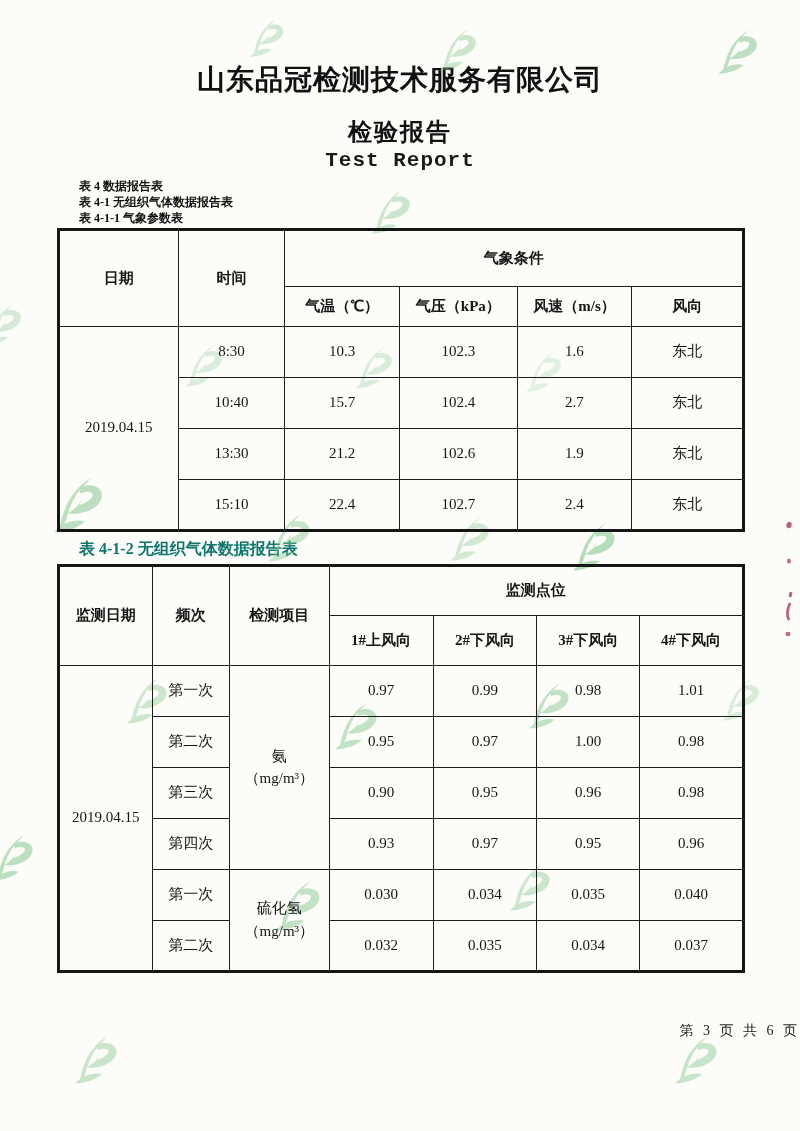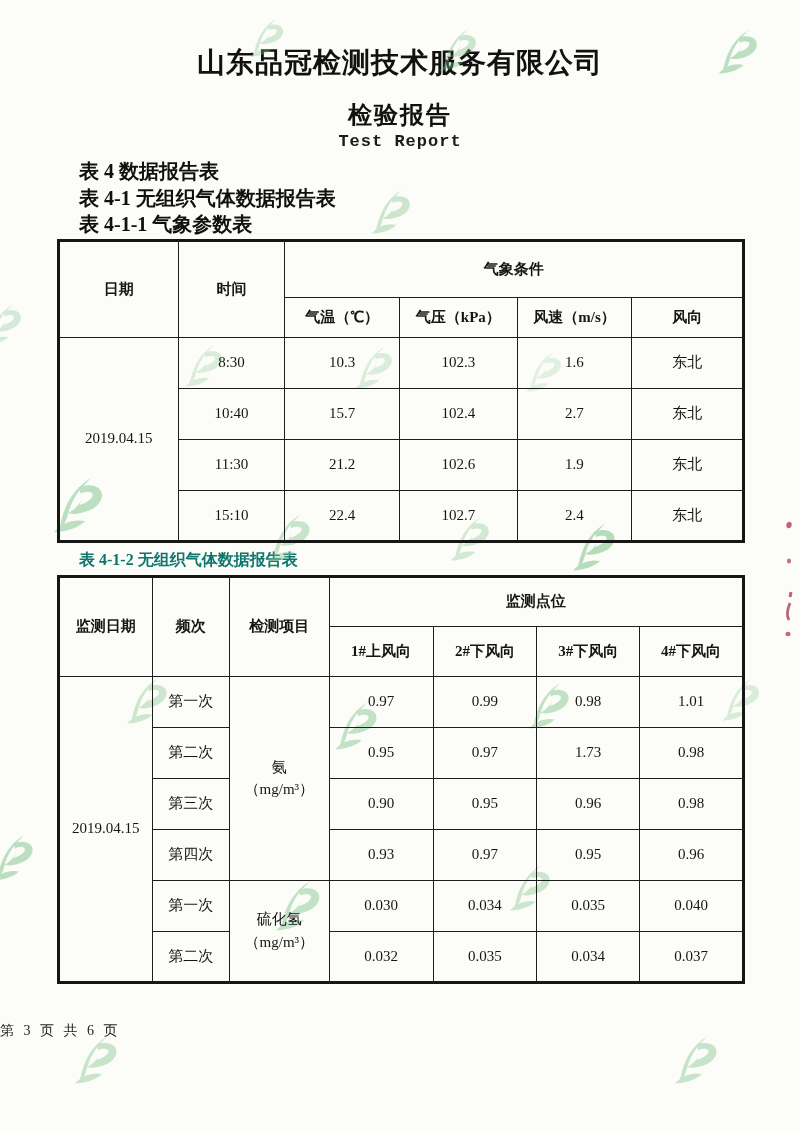--- a/index.html
+++ b/index.html
@@ -11,40 +11,41 @@
     overflow:hidden;
     font-family:"Liberation Serif", serif;
     color:#1b1b1b;
   }
   
   .hdr{text-align:center;}
   .company-cn{
     padding-top:44px;
     font-size:28px;font-weight:bold;letter-spacing:1px;
     color:#111;
+    margin-top:17px;
   }
   .company-en{
     margin-top:3px;
     font-size:17px;font-weight:bold;
     color:#b5382f;
   }
   .title-cn{
     margin-top:17px;
     font-size:24px;font-weight:bold;letter-spacing:2px;
     color:#111;
   }
   .title-en{
     margin-top:1px;
     font-family:"Liberation Mono", monospace;
-    font-size:17px;font-weight:bold;letter-spacing:1px;
+    font-size:21px;font-weight:bold;letter-spacing:1px;
   }
   
   .subheads{
     margin:7px 0 0 79px;
-    font-size:20px;font-weight:bold;line-height:1.33;
+    font-size:12px;font-weight:bold;line-height:1.33;
     color:#101010;
   }
   .subhead-4{
     margin:7px 0 4px 79px;
     font-size:16px;font-weight:bold;
     color:#0f766e;
   }
   
   table.doc-table{
     border-collapse:collapse;table-layout:fixed;
@@ -58,21 +59,21 @@
     text-align:center;vertical-align:middle;
     font-size:15px;padding:0;
     color:#151515;
   }
   table.doc-table td.hd{font-weight:bold;text-align:center;}
   .t1{margin-top:1px;}
   .unit-line{display:block;line-height:1.5;}
   
   .footer{
     position:absolute;left:0;top:1022px;width:100%;
-    text-align:left;
+    text-align:right;
     font-size:14px;letter-spacing:3px;color:#222;
   }
   
   .wm{position:absolute;z-index:1;pointer-events:none;color:#7cc489;}
   .redmarks{position:absolute;z-index:3;pointer-events:none;}
 </style>
 </head>
 <body>
 
 <div class="page">
@@ -201,21 +202,21 @@
         <td>东北</td>
       </tr>
       <tr style="height:51px">
         <td>10:40</td>
         <td>15.7</td>
         <td>102.4</td>
         <td>2.7</td>
         <td>东北</td>
       </tr>
       <tr style="height:51px">
-        <td>11:30</td>
+        <td>13:30</td>
         <td>21.2</td>
         <td>102.6</td>
         <td>1.9</td>
         <td>东北</td>
       </tr>
       <tr style="height:51px">
         <td>15:10</td>
         <td>22.4</td>
         <td>102.7</td>
         <td>2.4</td>
@@ -258,21 +259,21 @@
         </td>
         <td>0.97</td>
         <td>0.99</td>
         <td>0.98</td>
         <td>1.01</td>
       </tr>
       <tr style="height:51px">
         <td>第二次</td>
         <td>0.95</td>
         <td>0.97</td>
-        <td>1.73</td>
+        <td>1.00</td>
         <td>0.98</td>
       </tr>
       <tr style="height:51px">
         <td>第三次</td>
         <td>0.90</td>
         <td>0.95</td>
         <td>0.96</td>
         <td>0.98</td>
       </tr>
       <tr style="height:51px">

